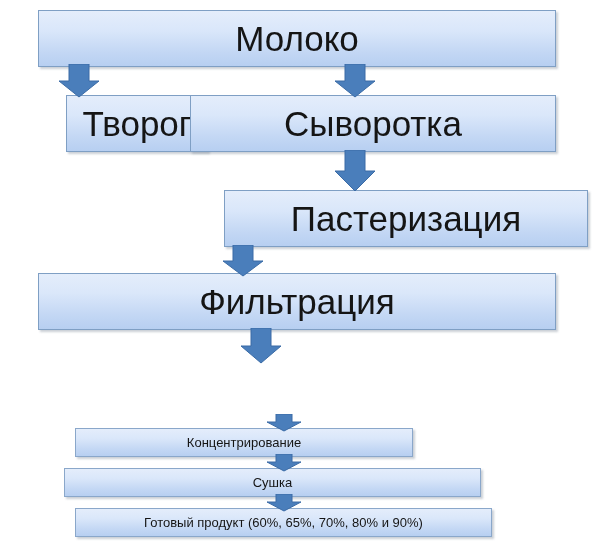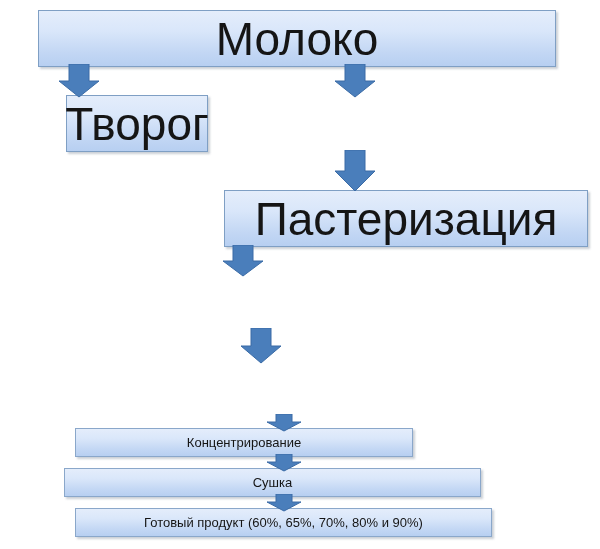--- a/index.html
+++ b/index.html
@@ -29,21 +29,21 @@
     box-shadow: 2px 2px 2px rgba(140,150,165,0.45);
     color: #151515;
     display: flex;
     align-items: center;
     justify-content: center;
     text-align: center;
     line-height: 1;
     white-space: nowrap;
   }
   .box.big {
-    font-size: 46px;
+    font-size: 35px;
     font-weight: 400;
     letter-spacing: 0px;
   }
   .box.small {
     font-size: 13px;
     font-weight: 400;
     border: 1px solid #8aa7ca;
   }
 
   
@@ -57,23 +57,25 @@
 </style>
 </head>
 <body>
 
 <div id="canvas">
 
   <div class="box big" style="left:38px; top:10px; width:518px; height:57px;">Молоко</div>
 
   <div class="box big" style="left:38px; top:95px; width:142px; height:57px;margin-left:28px;">Творог</div>
 
+  <div class="box big" style="left:190px; top:95px; width:366px; height:57px;">Сыворотка</div>
 
   <div class="box big" style="left:192px; top:190px; width:364px; height:57px;margin-left:32px;">Пастеризация</div>
 
+  <div class="box big" style="left:38px; top:273px; width:518px; height:57px;">Фильтрация</div>
 
 
   <div class="box small" style="left:75px; top:428px; width:338px; height:29px;">Концентрирование</div>
 
   <div class="box small" style="left:64px; top:468px; width:417px; height:29px;">Сушка</div>
 
   <div class="box small" style="left:75px; top:508px; width:417px; height:29px;">Готовый продукт (60%, 65%, 70%, 80% и 90%)</div>
 
   <div class="arrow" style="left:58px; top:64px; width:42px; height:34px;">
     <svg width="42" height="34" viewBox="0 0 42 34">

